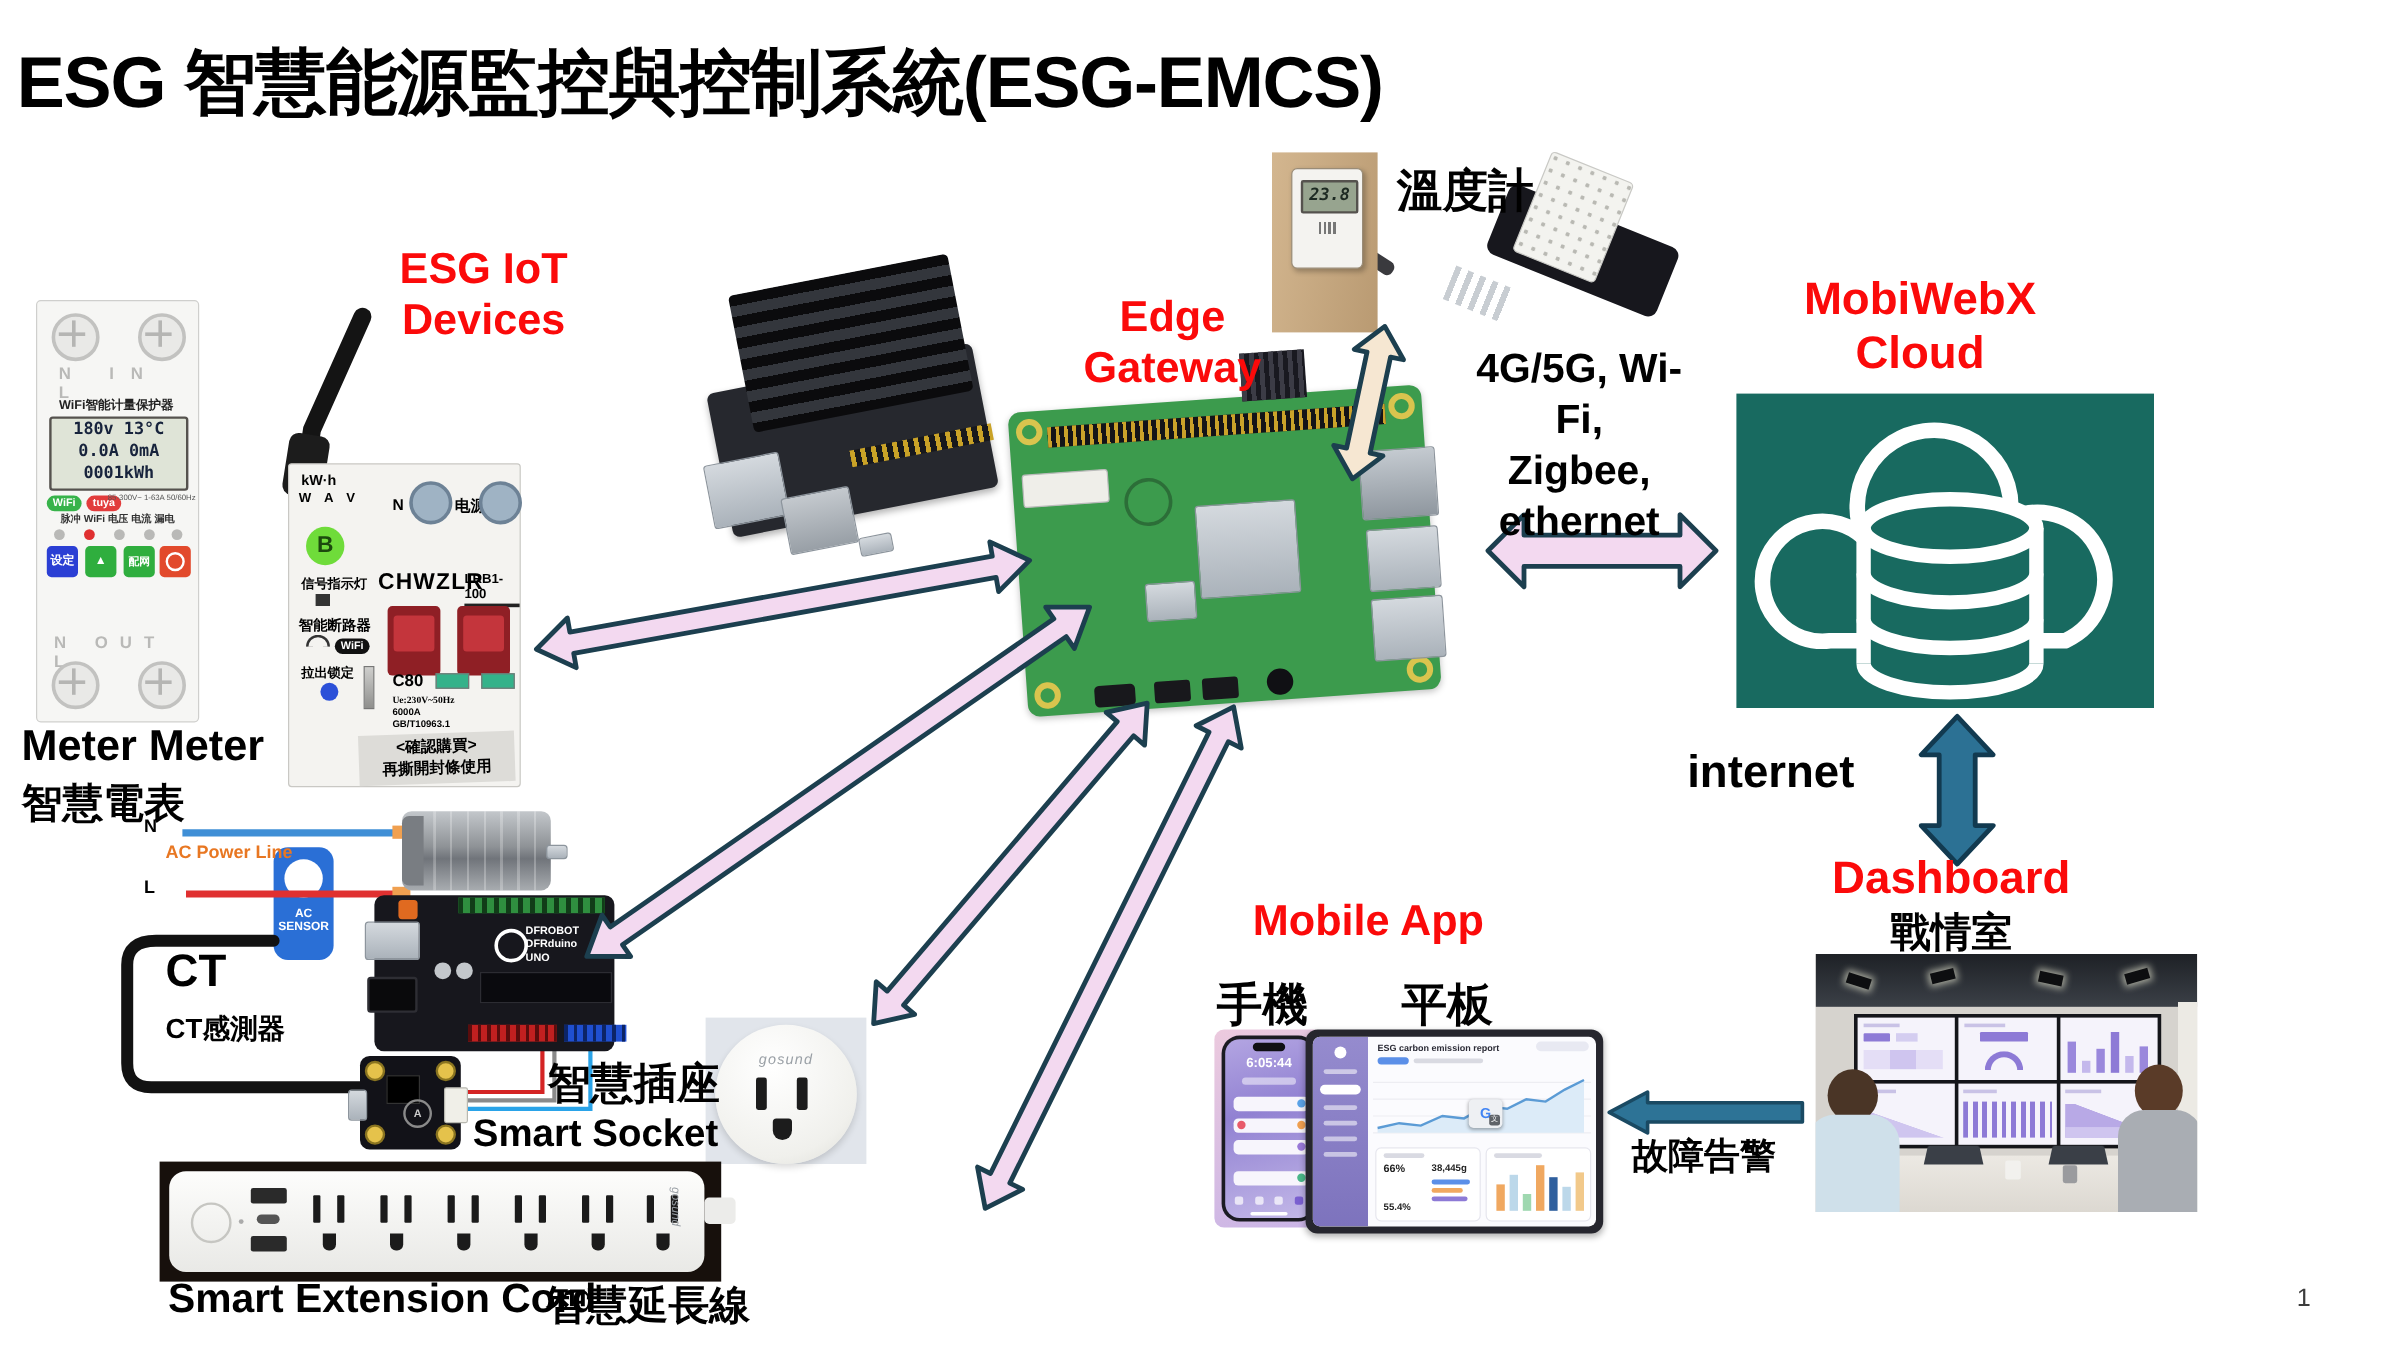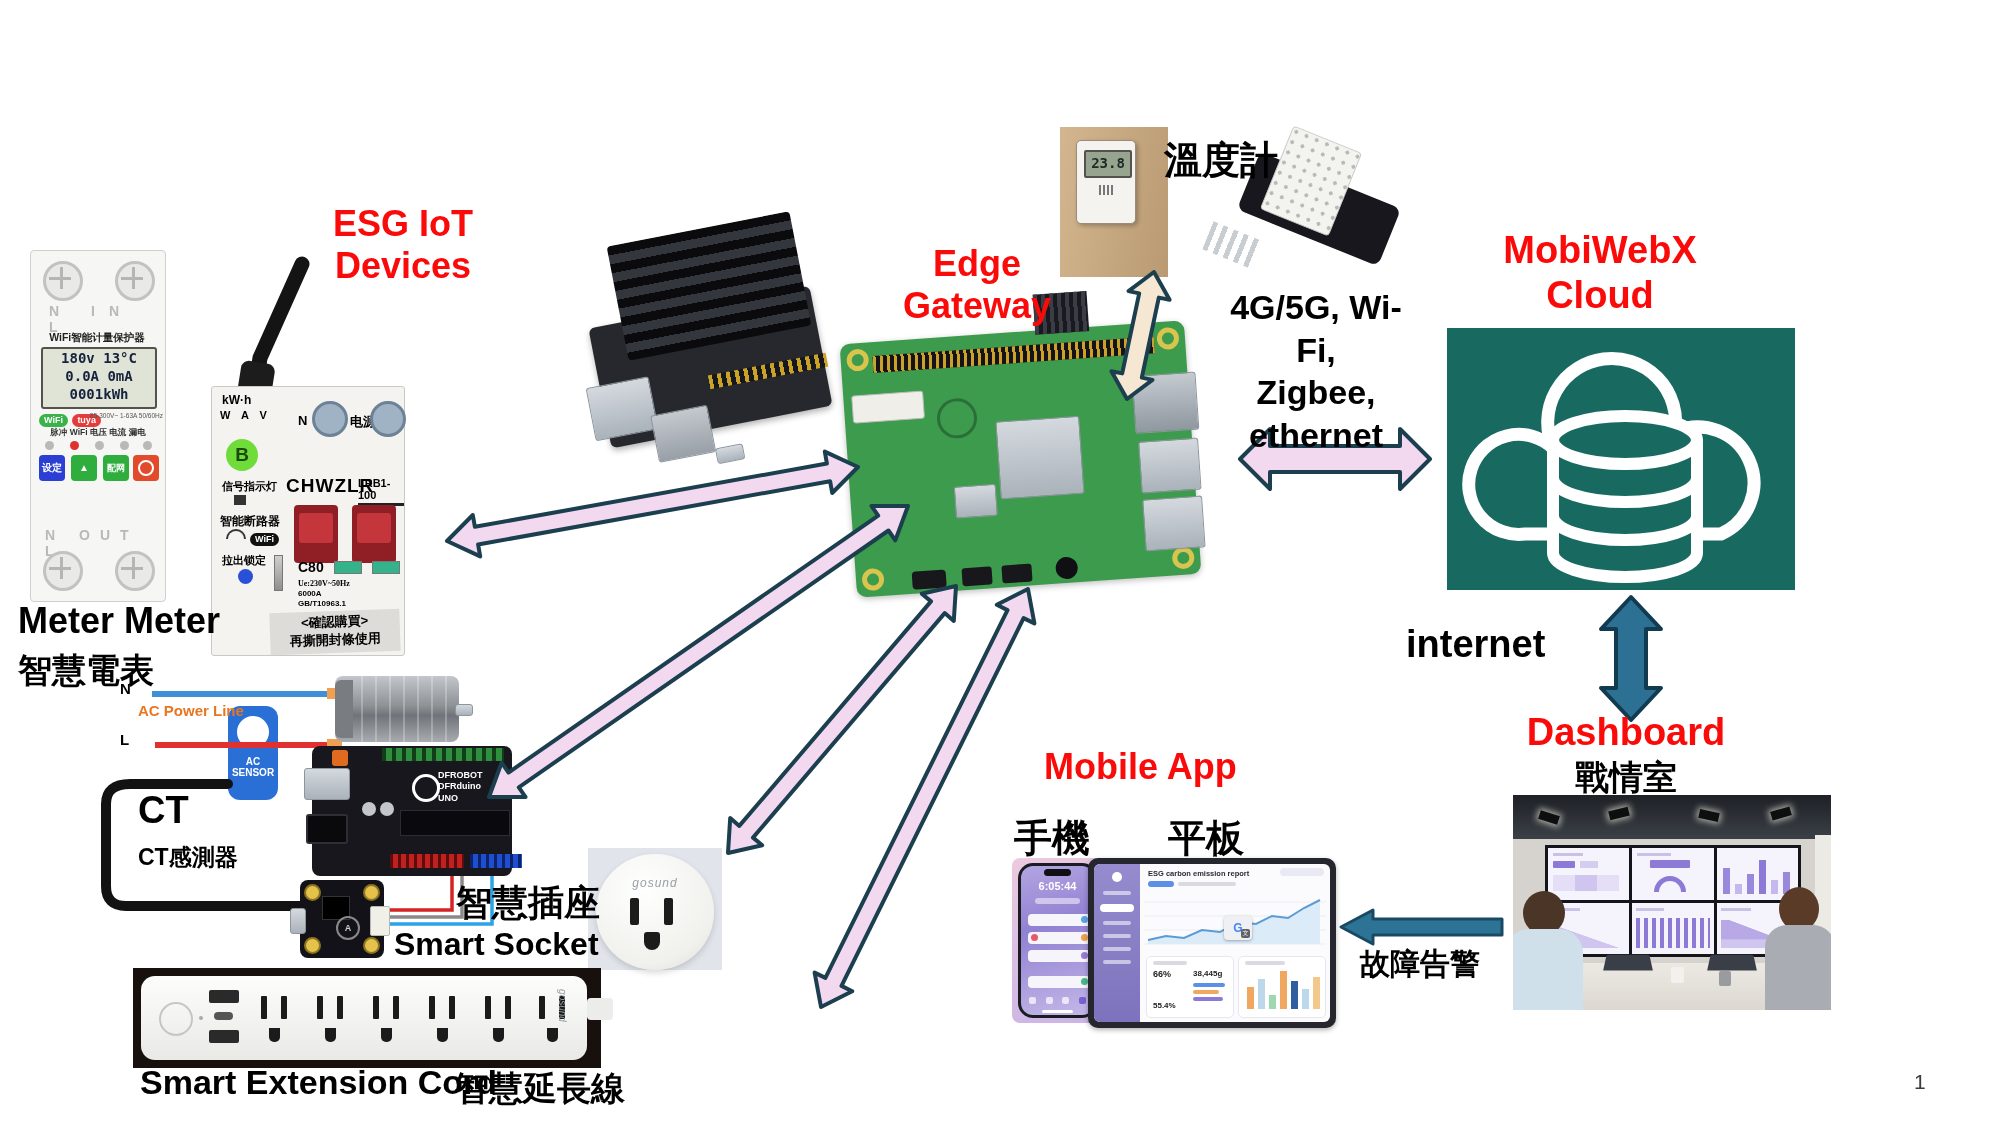--- a/index.html
+++ b/index.html
@@ -44,35 +44,35 @@
   .screw:after{content:"";position:absolute;left:3px;top:13px;width:22px;height:3px;background:#b5b5b3;}
   .m-term{position:absolute;color:#b9b9b7;font-weight:bold;font-size:14px;letter-spacing:14px;}
   .m-title{position:absolute;left:6px;top:80px;width:120px;text-align:center;font-size:10.5px;font-weight:bold;color:#222;}
   .m-lcd{position:absolute;left:10px;top:96px;width:112px;height:58px;background:#dfe4d7;border:2px solid #55524e;border-radius:3px;
          font-weight:bold;color:#17233c;font-size:14px;line-height:18px;text-align:center;font-family:"DejaVu Sans Mono",monospace;}
   .pill{display:inline-block;border-radius:8px;color:#fff;font-weight:bold;font-size:9px;padding:0 5px;line-height:13px;}
   .m-leds{position:absolute;left:4px;top:176px;width:126px;text-align:center;font-size:8.5px;color:#333;font-weight:bold;}
   .led{position:absolute;top:190px;width:9px;height:9px;border-radius:50%;background:#b9b9b7;}
   .m-btn{position:absolute;top:204px;width:26px;height:26px;border-radius:4px;color:#fff;font-weight:bold;font-size:10px;text-align:center;line-height:26px;}
   
-  .breaker{left:211px;top:386px;width:192px;height:268px;background:#f4f3f0;border:1px solid #c9c8c4;border-radius:3px;font-weight:bold;}
+  .breaker{left:240px;top:386px;width:192px;height:268px;background:#f4f3f0;border:1px solid #c9c8c4;border-radius:3px;font-weight:bold;}
   .bk-screw{position:absolute;width:30px;height:30px;border-radius:50%;background:#9fb3c4;border:3px solid #6d8296;}
   .rocker{position:absolute;width:44px;height:58px;background:#8f1f25;border-radius:4px;}
   .rocker:before{content:"";position:absolute;left:5px;top:8px;width:34px;height:30px;background:#c4353c;border-radius:3px;}
   .gwin{position:absolute;width:26px;height:11px;background:#34b28a;border:1px solid #777;}
   
   .jetson{left:588px;top:214px;width:258px;height:252px;}
   
   .rpi{left:848px;top:332px;width:345px;height:254px;background:#3c9b4d;border-radius:10px;transform:rotate(-4deg);box-shadow:0 2px 6px rgba(0,0,0,.25);}
   .hole{position:absolute;width:12px;height:12px;border-radius:50%;background:#3c9b4d;border:5px solid #d9c44e;}
   .silver{background:linear-gradient(#d4d9de,#aab2ba);border:1px solid #8d959d;border-radius:3px;}
   
   .cloudbox{left:1447px;top:328px;width:348px;height:262px;background:#186a60;}
   
-  .thermo{left:1060px;top:127px;width:108px;height:150px;background:linear-gradient(100deg,#d3b68f,#b99a72);}
+  .thermo{left:1060px;top:127px;width:88px;height:150px;background:linear-gradient(100deg,#d3b68f,#b99a72);font-style:italic;}
   
   .dht-pcb{left:1243px;top:178px;width:152px;height:62px;background:#17171d;border-radius:8px;transform:rotate(22deg);}
   .dht-top{left:1274px;top:136px;width:72px;height:88px;background:#f3f3ef;border:1px solid #c9c9c5;border-radius:4px;transform:rotate(22deg);
            background-image:radial-gradient(circle at 4px 4px,#b9b9b3 1.6px,transparent 2px);background-size:11px 11px;}
   .dht-pins{left:1206px;top:230px;width:52px;height:30px;transform:rotate(22deg);
             background:repeating-linear-gradient(90deg,#c8cdd2 0 5px,transparent 5px 11px);}
   
   .dashimg{left:1513px;top:795px;width:318px;height:215px;background:#d6d3ce;overflow:hidden;}
   .dbp{position:relative;background:#f5f3fb;overflow:hidden;}
   .dbp i{position:absolute;display:block;}
@@ -128,20 +128,21 @@
       <polygon points="447.0,541.0 480.2,556.4 478.1,544.5 830.1,481.2 832.2,493.0 858.0,467.0 824.8,451.6 826.9,463.5 474.9,526.8 472.8,515.0" fill="#f3d9f0" stroke="#1c3f4f" stroke-width="4" stroke-linejoin="round"></polygon>
       <polygon points="489.0,797.0 525.6,797.1 518.8,787.3 888.5,530.5 895.3,540.4 908.0,506.0 871.4,505.9 878.2,515.7 508.5,772.5 501.7,762.6" fill="#f3d9f0" stroke="#1c3f4f" stroke-width="4" stroke-linejoin="round"></polygon>
       <polygon points="728.0,853.0 762.2,845.3 753.0,837.6 944.7,613.1 953.8,620.9 956.0,586.0 921.8,593.7 931.0,601.4 739.3,825.9 730.2,818.1" fill="#f3d9f0" stroke="#1c3f4f" stroke-width="4" stroke-linejoin="round"></polygon>
       <polygon points="821.0,1007.0 852.2,991.2 841.5,985.9 1023.6,618.1 1034.4,623.4 1028.0,589.0 996.8,604.8 1007.5,610.1 825.4,977.9 814.6,972.6" fill="#f3d9f0" stroke="#1c3f4f" stroke-width="4" stroke-linejoin="round"></polygon>
       <polygon points="1127.0,399.0 1152.5,379.9 1141.8,377.6 1158.8,297.6 1169.6,299.8 1154.0,272.0 1128.5,291.1 1139.2,293.4 1122.2,373.4 1111.4,371.2" fill="#f6e7d2" stroke="#1c3f4f" stroke-width="4" stroke-linejoin="round"></polygon>
       <polygon points="1240.0,459.0 1270.0,489.0 1270.0,472.0 1400.0,472.0 1400.0,489.0 1430.0,459.0 1400.0,429.0 1400.0,446.0 1270.0,446.0 1270.0,429.0" fill="#f3d9f0" stroke="#1c3f4f" stroke-width="4" stroke-linejoin="round"></polygon>
       <polygon points="1631.0,597.0 1601.0,629.0 1616.0,629.0 1616.0,688.0 1601.0,688.0 1631.0,720.0 1661.0,688.0 1646.0,688.0 1646.0,629.0 1661.0,629.0" fill="#2c7194" stroke="#123a50" stroke-width="4" stroke-linejoin="round"></polygon>
       <polygon points="1502.0,919.0 1373.0,919.0 1373.0,910.0 1341.0,927.0 1373.0,944.0 1373.0,935.0 1502.0,935.0" fill="#2d7396" stroke="#1a4a63" stroke-width="3" stroke-linejoin="round"></polygon>
     </svg>
 
+  <div class="lbl t-title">ESG 智慧能源監控與控制系統(ESG-EMCS)</div>
   <div class="lbl red ctr t-edge">Edge
 Gateway</div>
   <div class="lbl red ctr t-esg-iot">ESG IoT
 Devices</div>
   <div class="lbl t-temp">溫度計</div>
   <div class="lbl ctr t-conn">4G/5G, Wi-
 Fi,
 Zigbee,
 ethernet</div>
   <div class="lbl red ctr t-mobi">MobiWebX

